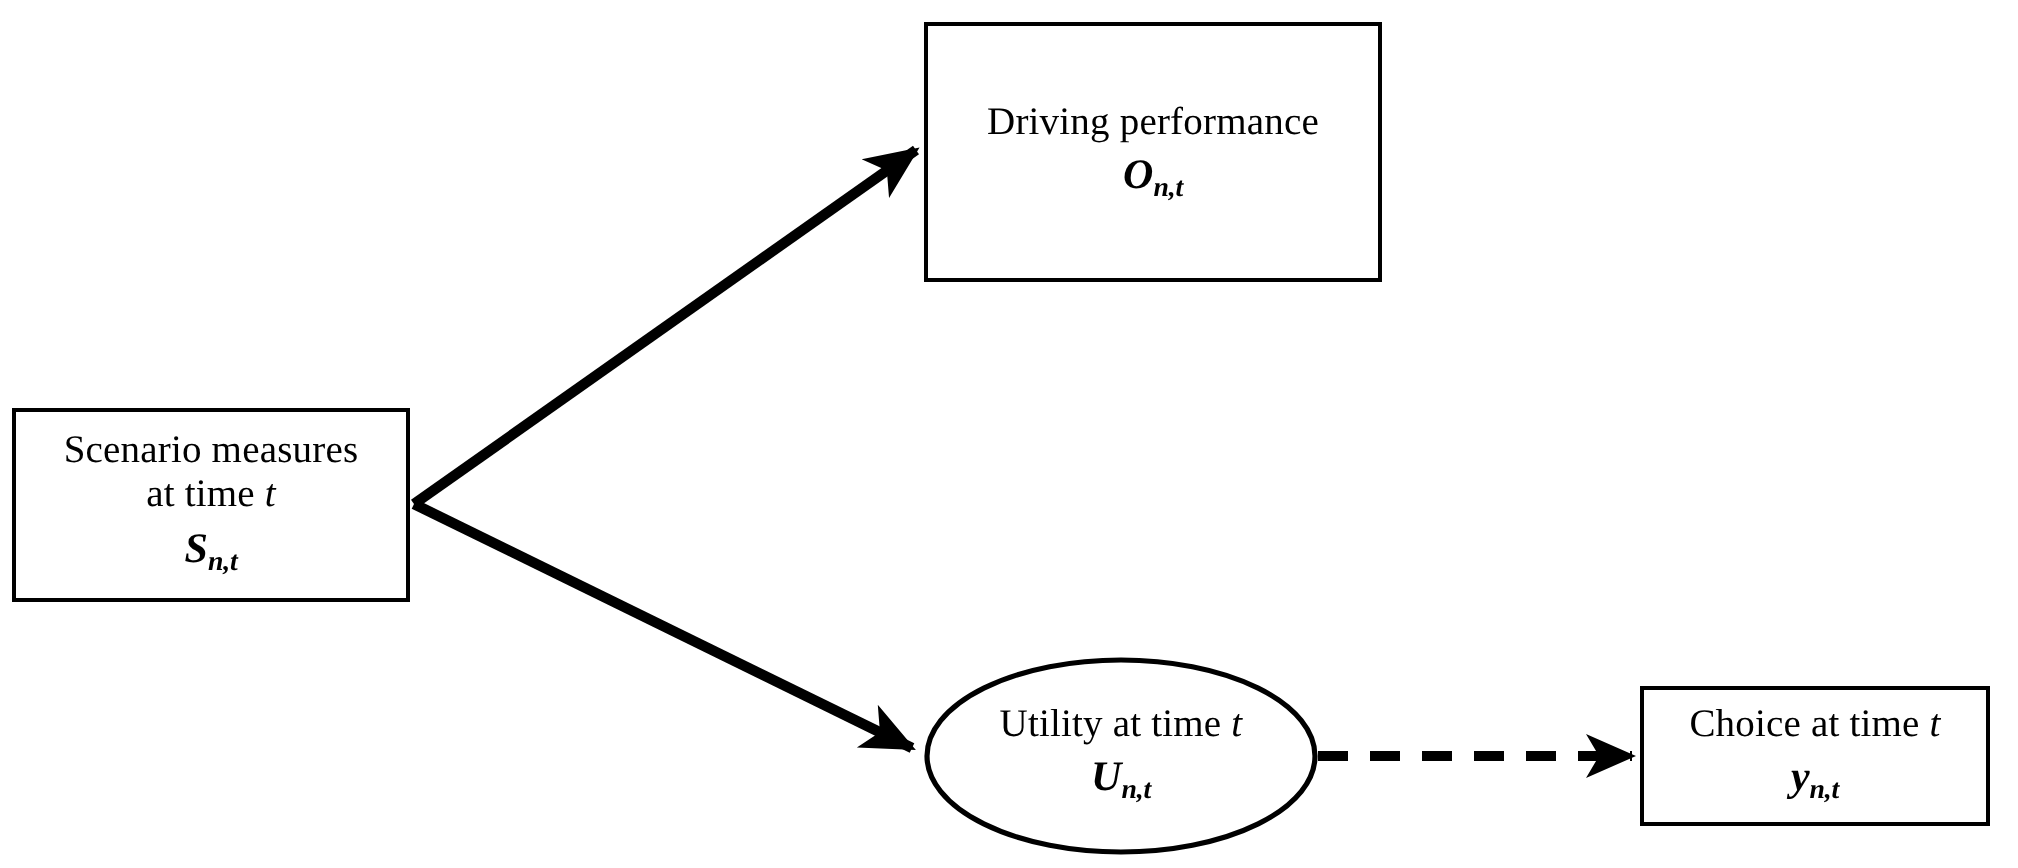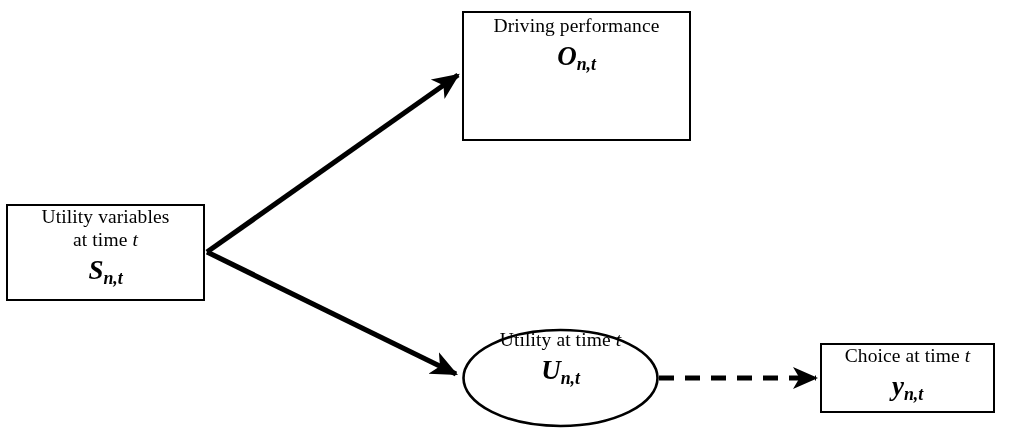--- a/index.html
+++ b/index.html
@@ -21,20 +21,21 @@
     top: 0;
     width: 1009px;
     height: 434px;
   }
   .node {
     position: absolute;
     box-sizing: border-box;
     display: flex;
     flex-direction: column;
     align-items: center;
+    justify-content: center;
     text-align: center;
     color: #000000;
     z-index: 2;
   }
   .node-box {
     border: 2.5px solid #000000;
     background: #ffffff;
   }
   .node-ellipse {
     background: transparent;
@@ -46,21 +47,21 @@
     white-space: nowrap;
     letter-spacing: 0.1px;
   }
   .ital {
     font-style: italic;
   }
   .math-label {
     display: block;
     font-weight: bold;
     font-style: italic;
-    font-size: 27px;
+    font-size: 21px;
     line-height: 1.3;
     white-space: nowrap;
     margin-top: 1px;
   }
   .math-label .sub {
     font-size: 0.66em;
     vertical-align: -0.30em;
     font-weight: bold;
     font-style: italic;
     letter-spacing: -0.1px;
@@ -118,21 +119,21 @@
   </svg>
 
   <div class="node node-box" id="node-observations">
     <span class="node-line">Driving performance</span>
     <span class="math-label">
       <span>O</span><span class="sub">n,t</span>
     </span>
   </div>
 
   <div class="node node-box" id="node-scenario">
-    <span class="node-line">Utility variables</span>
+    <span class="node-line">Scenario measures</span>
     <span class="node-line">
       <span>at time </span><span class="ital">t</span>
     </span>
     <span class="math-label">
       <span>S</span><span class="sub">n,t</span>
     </span>
   </div>
 
   <div class="node node-ellipse" id="node-utility">
     <span class="node-line">

